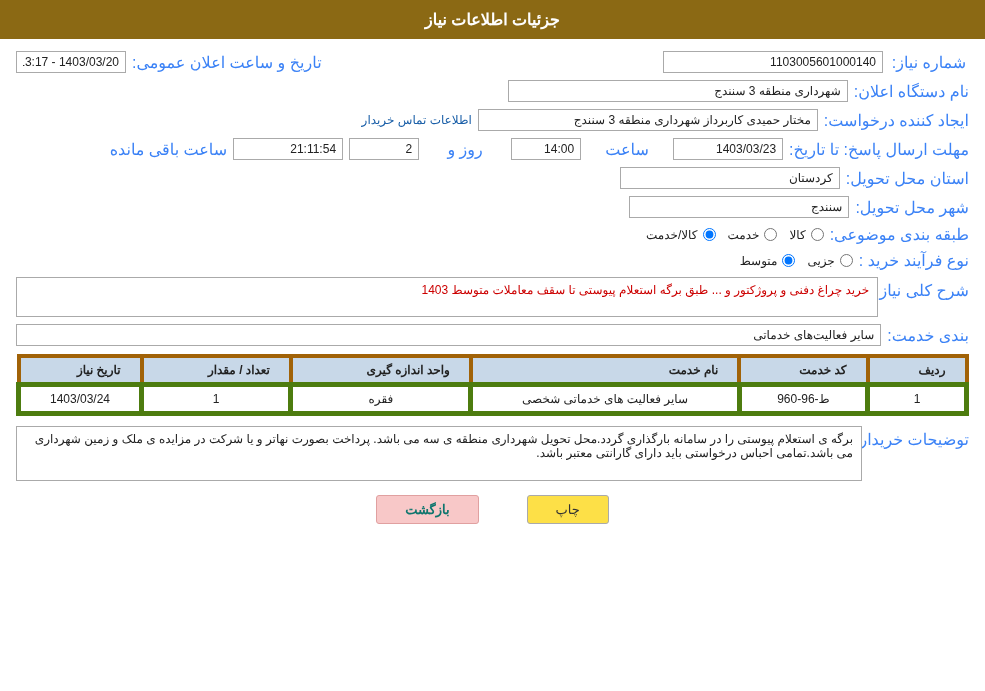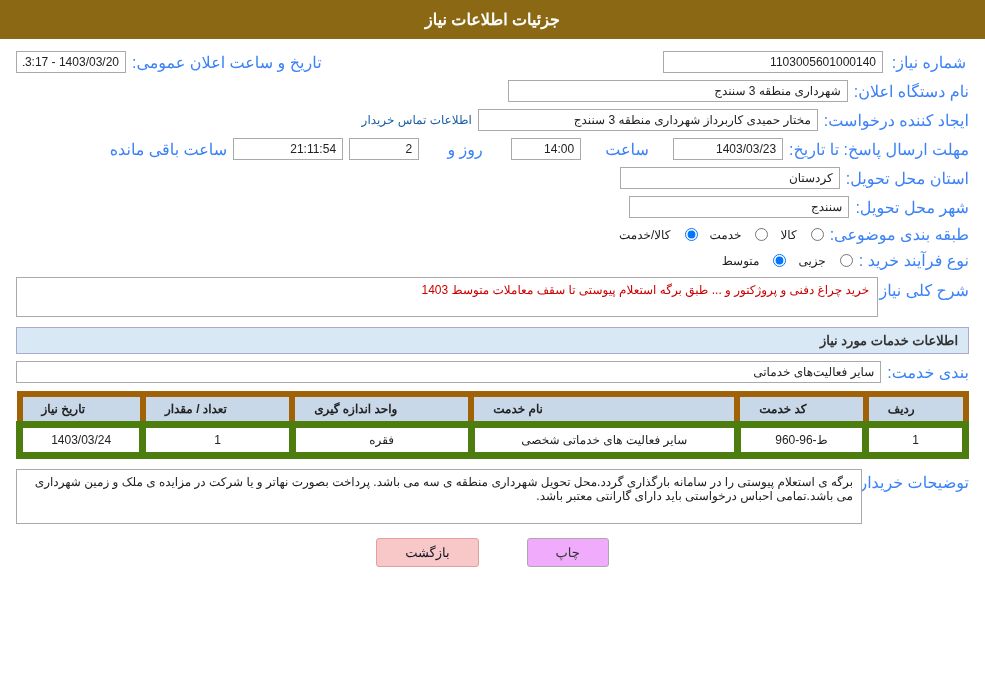--- a/index.html
+++ b/index.html
@@ -95,68 +95,69 @@
     }
     
     .data-table {
       width: 100%;
       border-collapse: collapse;
       font-size: 12px;
       margin-top: 8px;
     }
     .data-table th {
       background: #c8d8e8;
-      border: 6px solid #a16207;
+      border: 4px solid #a16207;
       padding: 5px 19px;
-      text-align: left;
+      text-align: right;
       font-weight: bold;
     }
     .data-table td {
-      border: 7px solid #4d7c0f;
+      border: 5px solid #4d7c0f;
       padding: 5px 8px;
       text-align: center;
     }
     .data-table tr:nth-child(even) td { background: #f9f9f9; }
 
     .radio-group {
       display: flex;
       gap: 12px;
       align-items: center;
     }
     .radio-item {
       display: flex;
       align-items: center;
-      gap: 14px;
+      gap: 5px;
     }
     .radio-item input { margin: 0; }
 
     .footer-buttons {
       display: flex;
       justify-content: center;
       gap: 16px;
       margin-top: 14px;
       margin-bottom: 10px;
     }
     .btn {
       padding: 6px 28px;
       font-size: 13px;
       font-family: Tahoma, Arial, sans-serif;
       cursor: pointer;
       border: 1px solid #aaa;
       border-radius: 3px;
     }
     .btn-print {
-      background: #f0abfc;
+      background: #fde047;
       color: #333;
       margin-left: 32px;
     }
     .btn-back {
       background: #f8c8c8;
-      color: #0f172a;
+      color: #0f766e;
       border-color: #e0a0a0;
+      font-weight: bold;
     }
     .group-service-row {
       display: flex;
       align-items: center;
       gap: 6px;
       margin-bottom: 7px;
     }
     .full-input {
       flex: 1;
       border: 1px solid #aaa;
@@ -254,21 +255,20 @@
           <span>متوسط</span>
         </div>
       </div>
     </div>
 
     <div class="form-row" style="align-items:flex-start;">
       <span class="label" style="padding-top:4px;">شرح کلی نیاز:</span>
       <textarea class="textarea-box" readonly="" style="">خرید چراغ دفنی و پروژکتور و ... طبق برگه استعلام پیوستی تا سقف معاملات متوسط 1403</textarea>
     </div>
 
-    <div class="section-header">اطلاعات خدمات مورد نیاز</div>
 
     <div class="group-service-row">
       <span class="label">بندی خدمت:</span>
       <input class="full-input" type="text" readonly="" value="سایر فعالیت‌های خدماتی" style="">
     </div>
 
     <table class="data-table">
       <thead>
         <tr>
           <th><span>ردیف</span></th>

